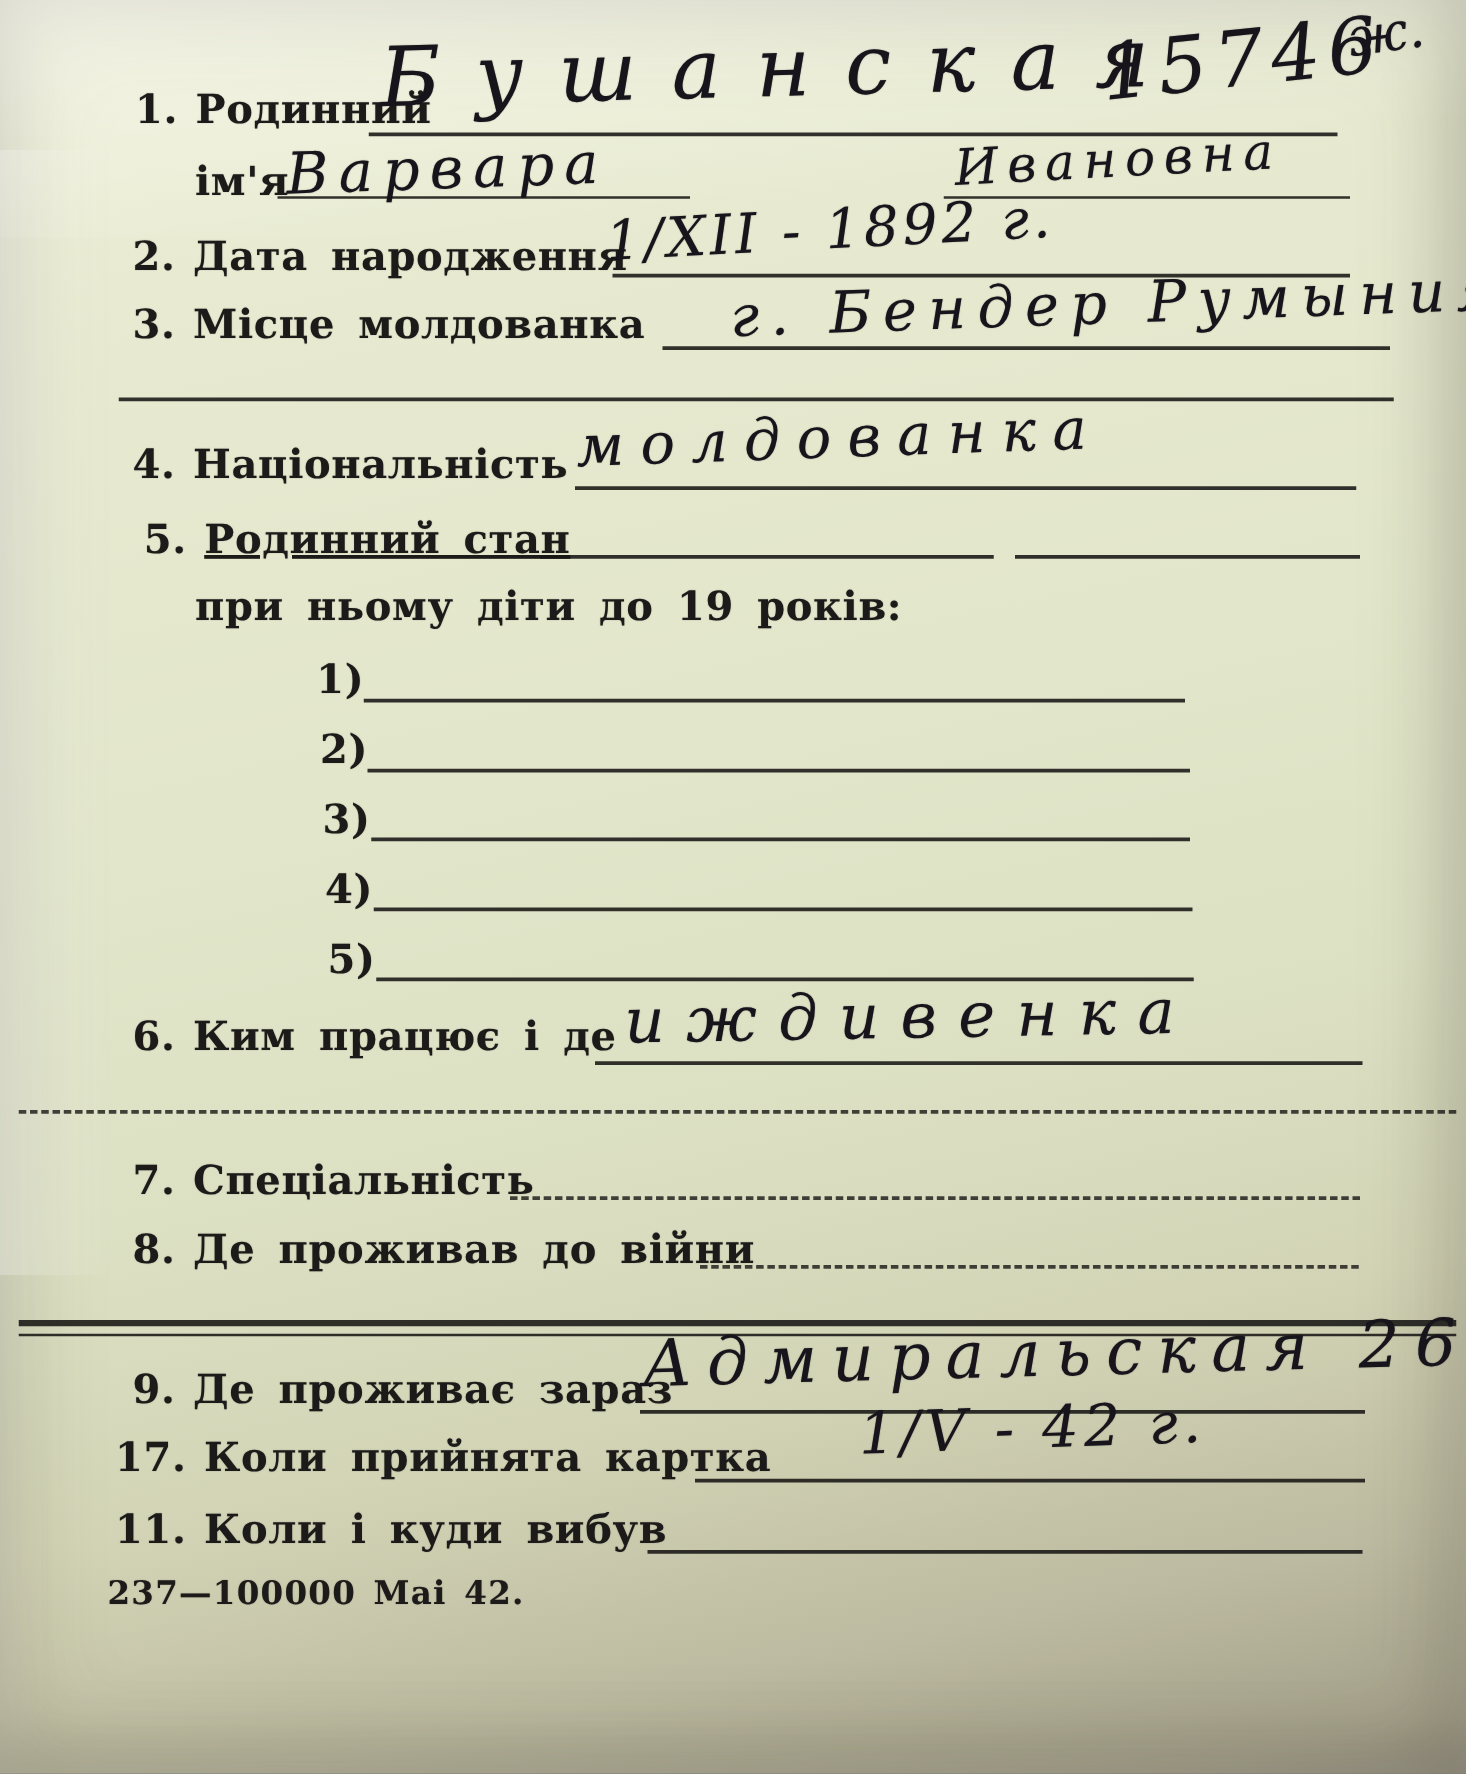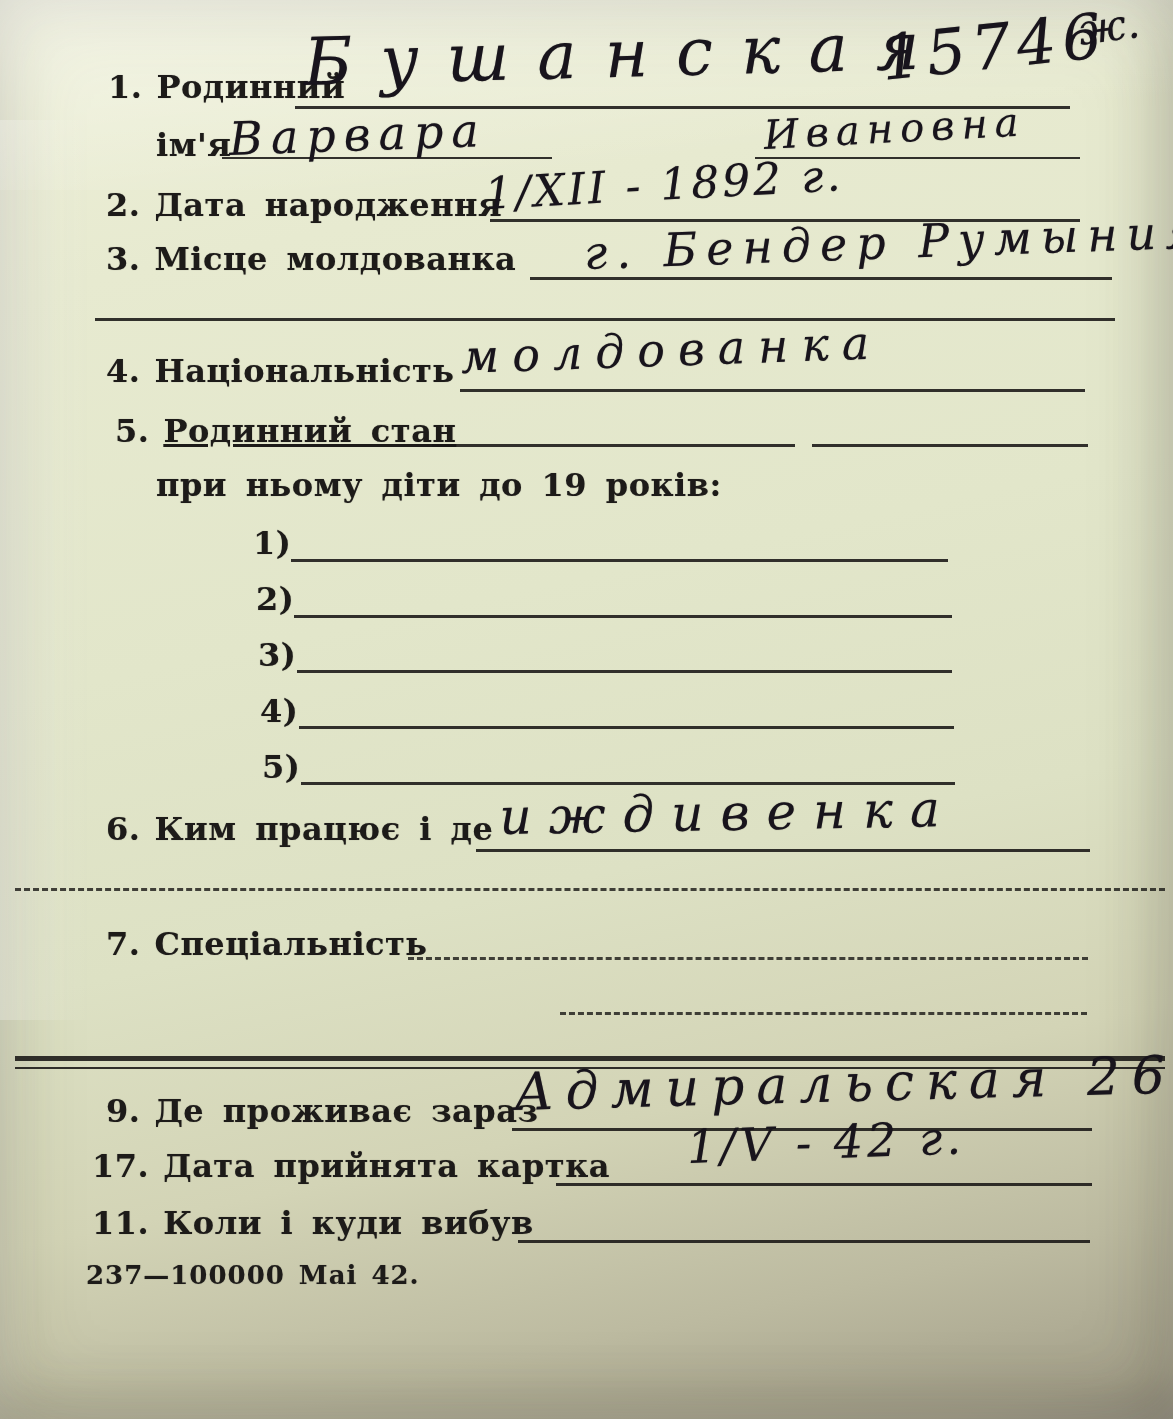--- a/index.html
+++ b/index.html
@@ -127,33 +127,36 @@
   <div class="u" style="left:476px;top:849px;width:614px;"></div>
   <span class="hw" style="left:500px;top:788px;font-size:50px;letter-spacing:17px;transform:rotate(-1deg);">иждивенка</span>
 
   <div class="u rough" style="left:15px;top:888px;width:1150px;"></div>
 
   <div class="lbl" style="left:106px;top:925px;">
     <span class="no">7.</span><span>Спеціальність</span>
   </div>
   <div class="u rough" style="left:408px;top:957px;width:680px;"></div>
 
+  <div class="lbl" style="left:106px;top:980px;">
+    <span class="no">8.</span><span>Де проживав до війни</span>
+  </div>
   <div class="u rough" style="left:560px;top:1012px;width:527px;"></div>
 
   <div class="u heavy" style="left:15px;top:1056px;width:1150px;"></div>
   <div class="u thin" style="left:15px;top:1067px;width:1150px;"></div>
 
   <div class="lbl" style="left:106px;top:1092px;">
     <span class="no">9.</span><span>Де проживає зараз</span>
   </div>
   <div class="u" style="left:512px;top:1128px;width:580px;"></div>
   <span class="hw" style="left:515px;top:1062px;font-size:52px;letter-spacing:12px;transform:rotate(-1.5deg);">Адмиральская 26</span>
 
   <div class="lbl" style="left:92px;top:1147px;">
-    <span class="no">17.</span><span>Дата прийнята картка</span>
+    <span class="no">17.</span><span>Коли прийнята картка</span>
   </div>
   <div class="u" style="left:556px;top:1183px;width:536px;"></div>
   <span class="hw" style="left:688px;top:1120px;font-size:46px;letter-spacing:4px;transform:rotate(-2deg);">1/V - 42 г.</span>
 
   <div class="lbl" style="left:92px;top:1204px;">
     <span class="no">11.</span><span>Коли і куди вибув</span>
   </div>
   <div class="u" style="left:518px;top:1240px;width:572px;"></div>
 
   <div class="lbl" style="left:86px;top:1260px;font-size:26px;letter-spacing:1px;word-spacing:4px;">237—100000 Mai 42.</div>

